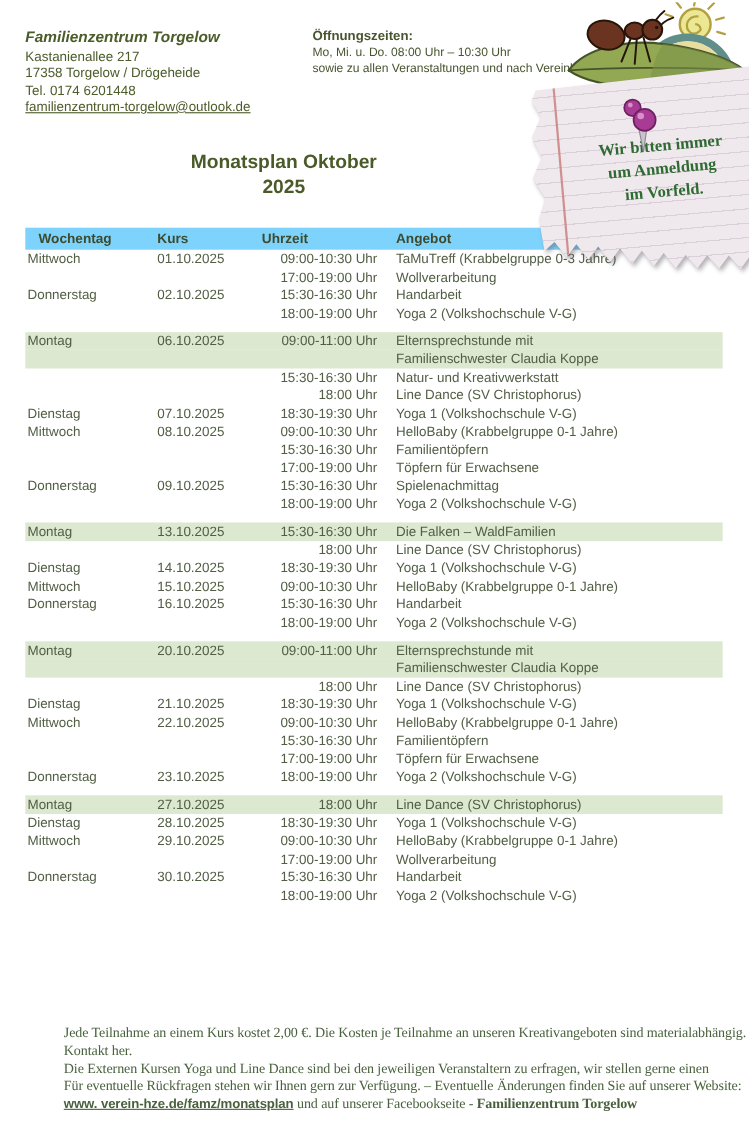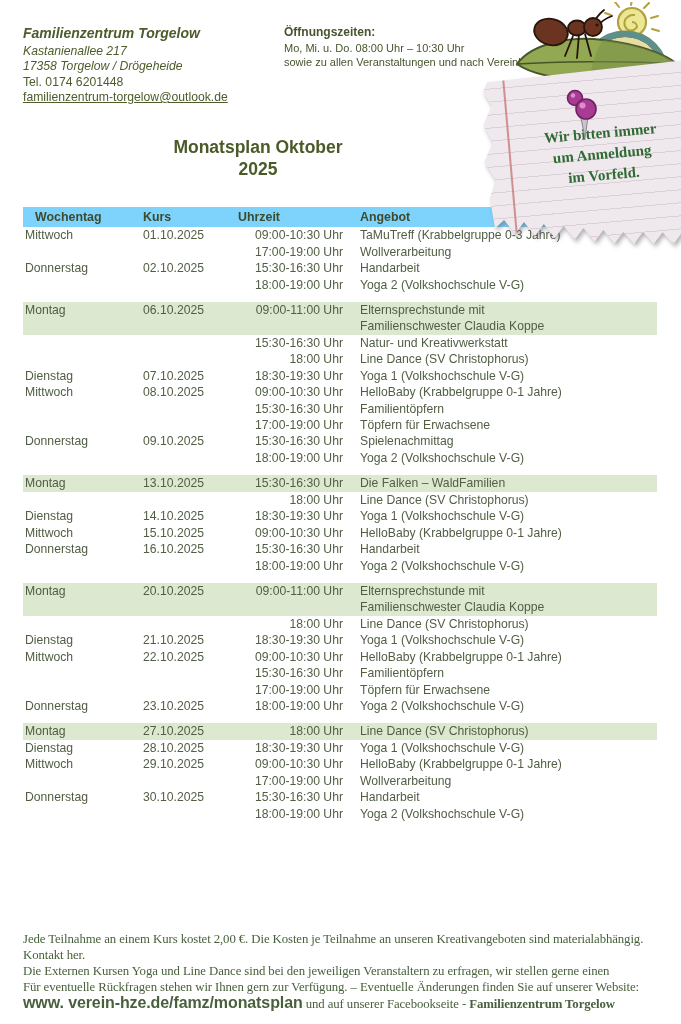--- a/index.html
+++ b/index.html
@@ -4,21 +4,21 @@
 <style>
   * { margin:0; padding:0; box-sizing:border-box; }
   html,body { width:681px; height:1024px; }
   body {
     position:relative; overflow:hidden; background:#ffffff;
     font-family:"Liberation Sans", sans-serif; color:#515e44;
   }
   
   .contact { position:absolute; left:23px; top:26px; color:#4c5c2a; font-size:12.2px; line-height:15.5px; }
   .contact .name { font-size:14px; font-weight:bold; font-style:italic; margin-bottom:2px; }
-  .contact .addr { font-style:italic; }
+  .contact .addr { }
   .contact .email { text-decoration:underline; }
   
   .hours { position:absolute; left:284px; top:25px; color:#47552e; font-size:11px; line-height:14.5px; }
   .hours .h-title { font-weight:bold; font-size:12px; margin-bottom:1px; }
   
   .doc-title { position:absolute; left:118px; top:136px; width:280px; text-align:center;
                color:#4a5a28; font-size:17.5px; font-weight:bold; line-height:22px; }
   
   .ant-art { position:absolute; left:503px; top:2px; width:178px; height:84px; z-index:3; }
   
@@ -46,22 +46,22 @@
   .trow.hl { background:#dde8d0; }
   .cell { overflow:visible; white-space:nowrap; }
   .cell.day  { padding-left:2px; }
   .cell.time { text-align:right; padding-right:5px; }
   .cell.offer{ padding-left:12px; }
   .spacer-row { height:9px; }
   
   .footer { position:absolute; left:23px; top:931px; width:655px; z-index:1;
             font-family:"Liberation Serif", serif; font-size:12.8px; line-height:16px;
             color:#48603c; letter-spacing:-0.1px; }
-  .footer .fline { white-space:nowrap; }
-  .footer .url { font-family:"Liberation Sans", sans-serif; font-weight:bold; font-size:16px; }
+  .footer .fline { white-space:nowrap;margin-left:35px; }
+  .footer .url { font-family:"Liberation Sans", sans-serif; font-weight:bold; font-size:12px;text-decoration:underline; }
   .footer .brand { font-weight:bold; }
 </style>
 </head>
 <body>
 
 <div class="contact">
   <div class="name">Familienzentrum Torgelow</div>
   <div class="addr">Kastanienallee 217</div>
   <div class="addr">17358 Torgelow / Drögeheide</div>
   <div>Tel. 0174 6201448</div>

